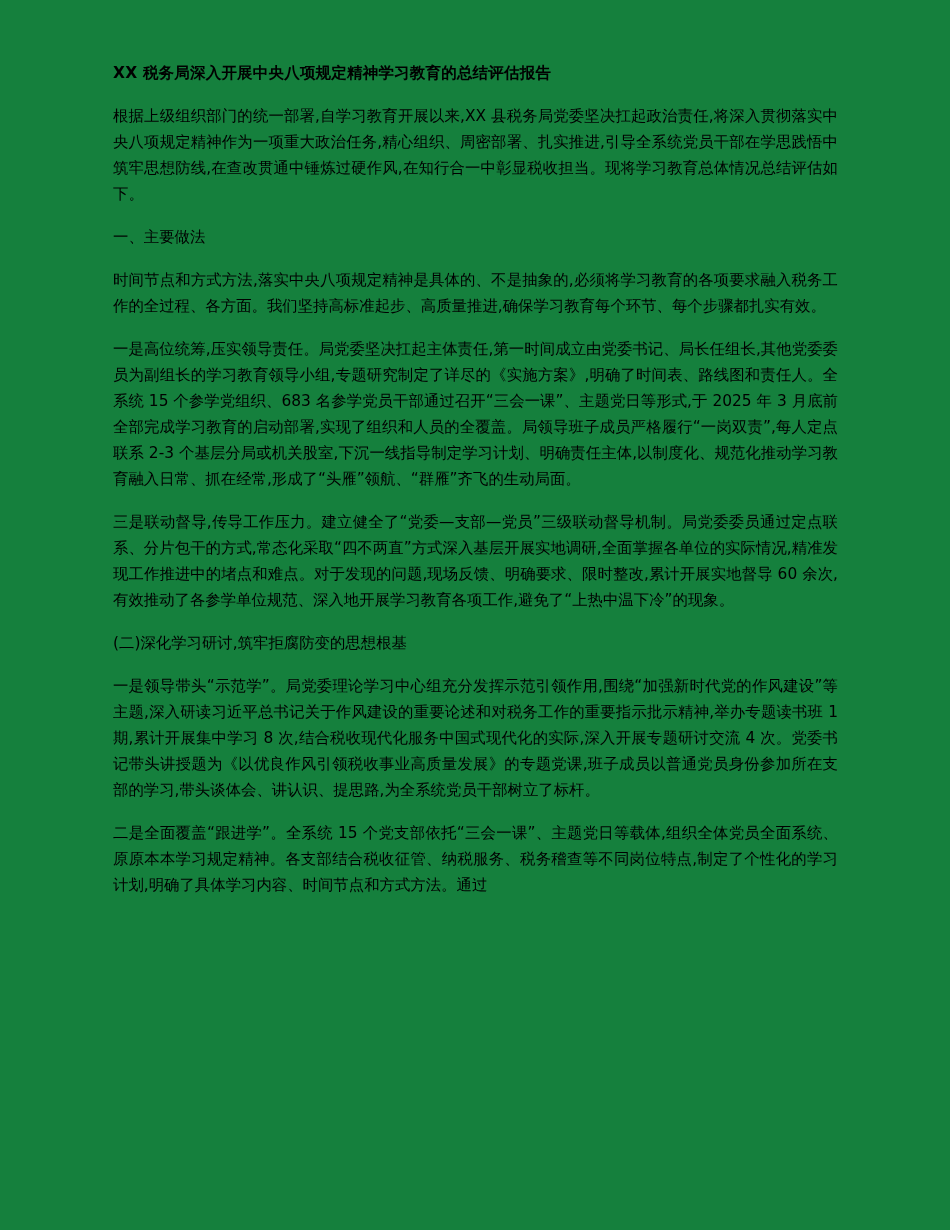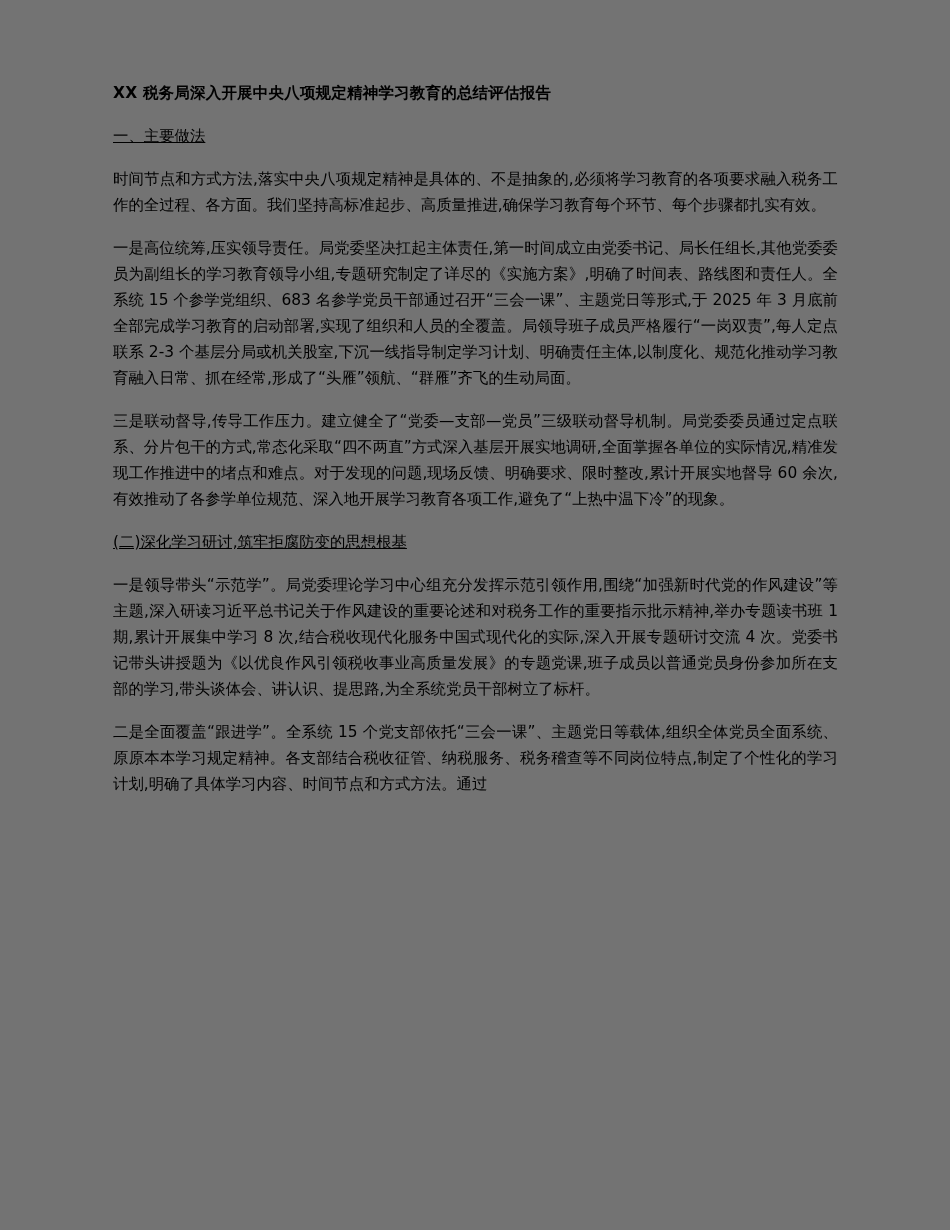--- a/index.html
+++ b/index.html
@@ -11,22 +11,22 @@
     width: 950px;
     height: 1230px;
     overflow: hidden;
     font-family: "Liberation Serif", "DejaVu Serif", serif;
     color: #000000;
   }
   .page {
     box-sizing: border-box;
     width: 950px;
     height: 1230px;
-    padding: 80px 112px 0 113px;
-    background: #737373;
+    padding: 60px 112px 0 113px;
+    background: #15803d;
   }
   .doc-title {
     font-family: "DejaVu Sans", "Liberation Sans", sans-serif;
     font-weight: bold;
     font-size: 15.5px;
     line-height: 26px;
     letter-spacing: 0.2px;
     margin: 0 0 17px 0;
     text-align: justify;
     text-justify: inter-ideograph;
@@ -45,29 +45,29 @@
   .para:last-child {
     margin-bottom: 4px;
   }
   .heading-1,
   .heading-2 {
     font-family: "DejaVu Sans", "Liberation Sans", sans-serif;
     font-size: 15.4px;
     line-height: 26px;
     margin: 0 0 17px 0;
     text-align: left;
-    text-decoration: underline;
   }
 </style>
 </head>
 <body>
 
 <div class="page">
   <h1 class="doc-title">XX 税务局深入开展中央八项规定精神学习教育的总结评估报告</h1>
   <div id="doc-body">
+      <p class="para">根据上级组织部门的统一部署,自学习教育开展以来,XX 县税务局党委坚决扛起政治责任,将深入贯彻落实中央八项规定精神作为一项重大政治任务,精心组织、周密部署、扎实推进,引导全系统党员干部在学思践悟中筑牢思想防线,在查改贯通中锤炼过硬作风,在知行合一中彰显税收担当。现将学习教育总体情况总结评估如下。</p>
       <p class="heading-1">一、主要做法</p>
       <p class="para">时间节点和方式方法,落实中央八项规定精神是具体的、不是抽象的,必须将学习教育的各项要求融入税务工作的全过程、各方面。我们坚持高标准起步、高质量推进,确保学习教育每个环节、每个步骤都扎实有效。</p>
       <p class="para">一是高位统筹,压实领导责任。局党委坚决扛起主体责任,第一时间成立由党委书记、局长任组长,其他党委委员为副组长的学习教育领导小组,专题研究制定了详尽的《实施方案》,明确了时间表、路线图和责任人。全系统 15 个参学党组织、683 名参学党员干部通过召开“三会一课”、主题党日等形式,于 2025 年 3 月底前全部完成学习教育的启动部署,实现了组织和人员的全覆盖。局领导班子成员严格履行“一岗双责”,每人定点联系 2-3 个基层分局或机关股室,下沉一线指导制定学习计划、明确责任主体,以制度化、规范化推动学习教育融入日常、抓在经常,形成了“头雁”领航、“群雁”齐飞的生动局面。</p>
       <p class="para">三是联动督导,传导工作压力。建立健全了“党委—支部—党员”三级联动督导机制。局党委委员通过定点联系、分片包干的方式,常态化采取“四不两直”方式深入基层开展实地调研,全面掌握各单位的实际情况,精准发现工作推进中的堵点和难点。对于发现的问题,现场反馈、明确要求、限时整改,累计开展实地督导 60 余次,有效推动了各参学单位规范、深入地开展学习教育各项工作,避免了“上热中温下冷”的现象。</p>
       <p class="heading-2">(二)深化学习研讨,筑牢拒腐防变的思想根基</p>
       <p class="para">一是领导带头“示范学”。局党委理论学习中心组充分发挥示范引领作用,围绕“加强新时代党的作风建设”等主题,深入研读习近平总书记关于作风建设的重要论述和对税务工作的重要指示批示精神,举办专题读书班 1 期,累计开展集中学习 8 次,结合税收现代化服务中国式现代化的实际,深入开展专题研讨交流 4 次。党委书记带头讲授题为《以优良作风引领税收事业高质量发展》的专题党课,班子成员以普通党员身份参加所在支部的学习,带头谈体会、讲认识、提思路,为全系统党员干部树立了标杆。</p>
       <p class="para">二是全面覆盖“跟进学”。全系统 15 个党支部依托“三会一课”、主题党日等载体,组织全体党员全面系统、原原本本学习规定精神。各支部结合税收征管、纳税服务、税务稽查等不同岗位特点,制定了个性化的学习计划,明确了具体学习内容、时间节点和方式方法。通过</p>
     </div>
 </div>
 

